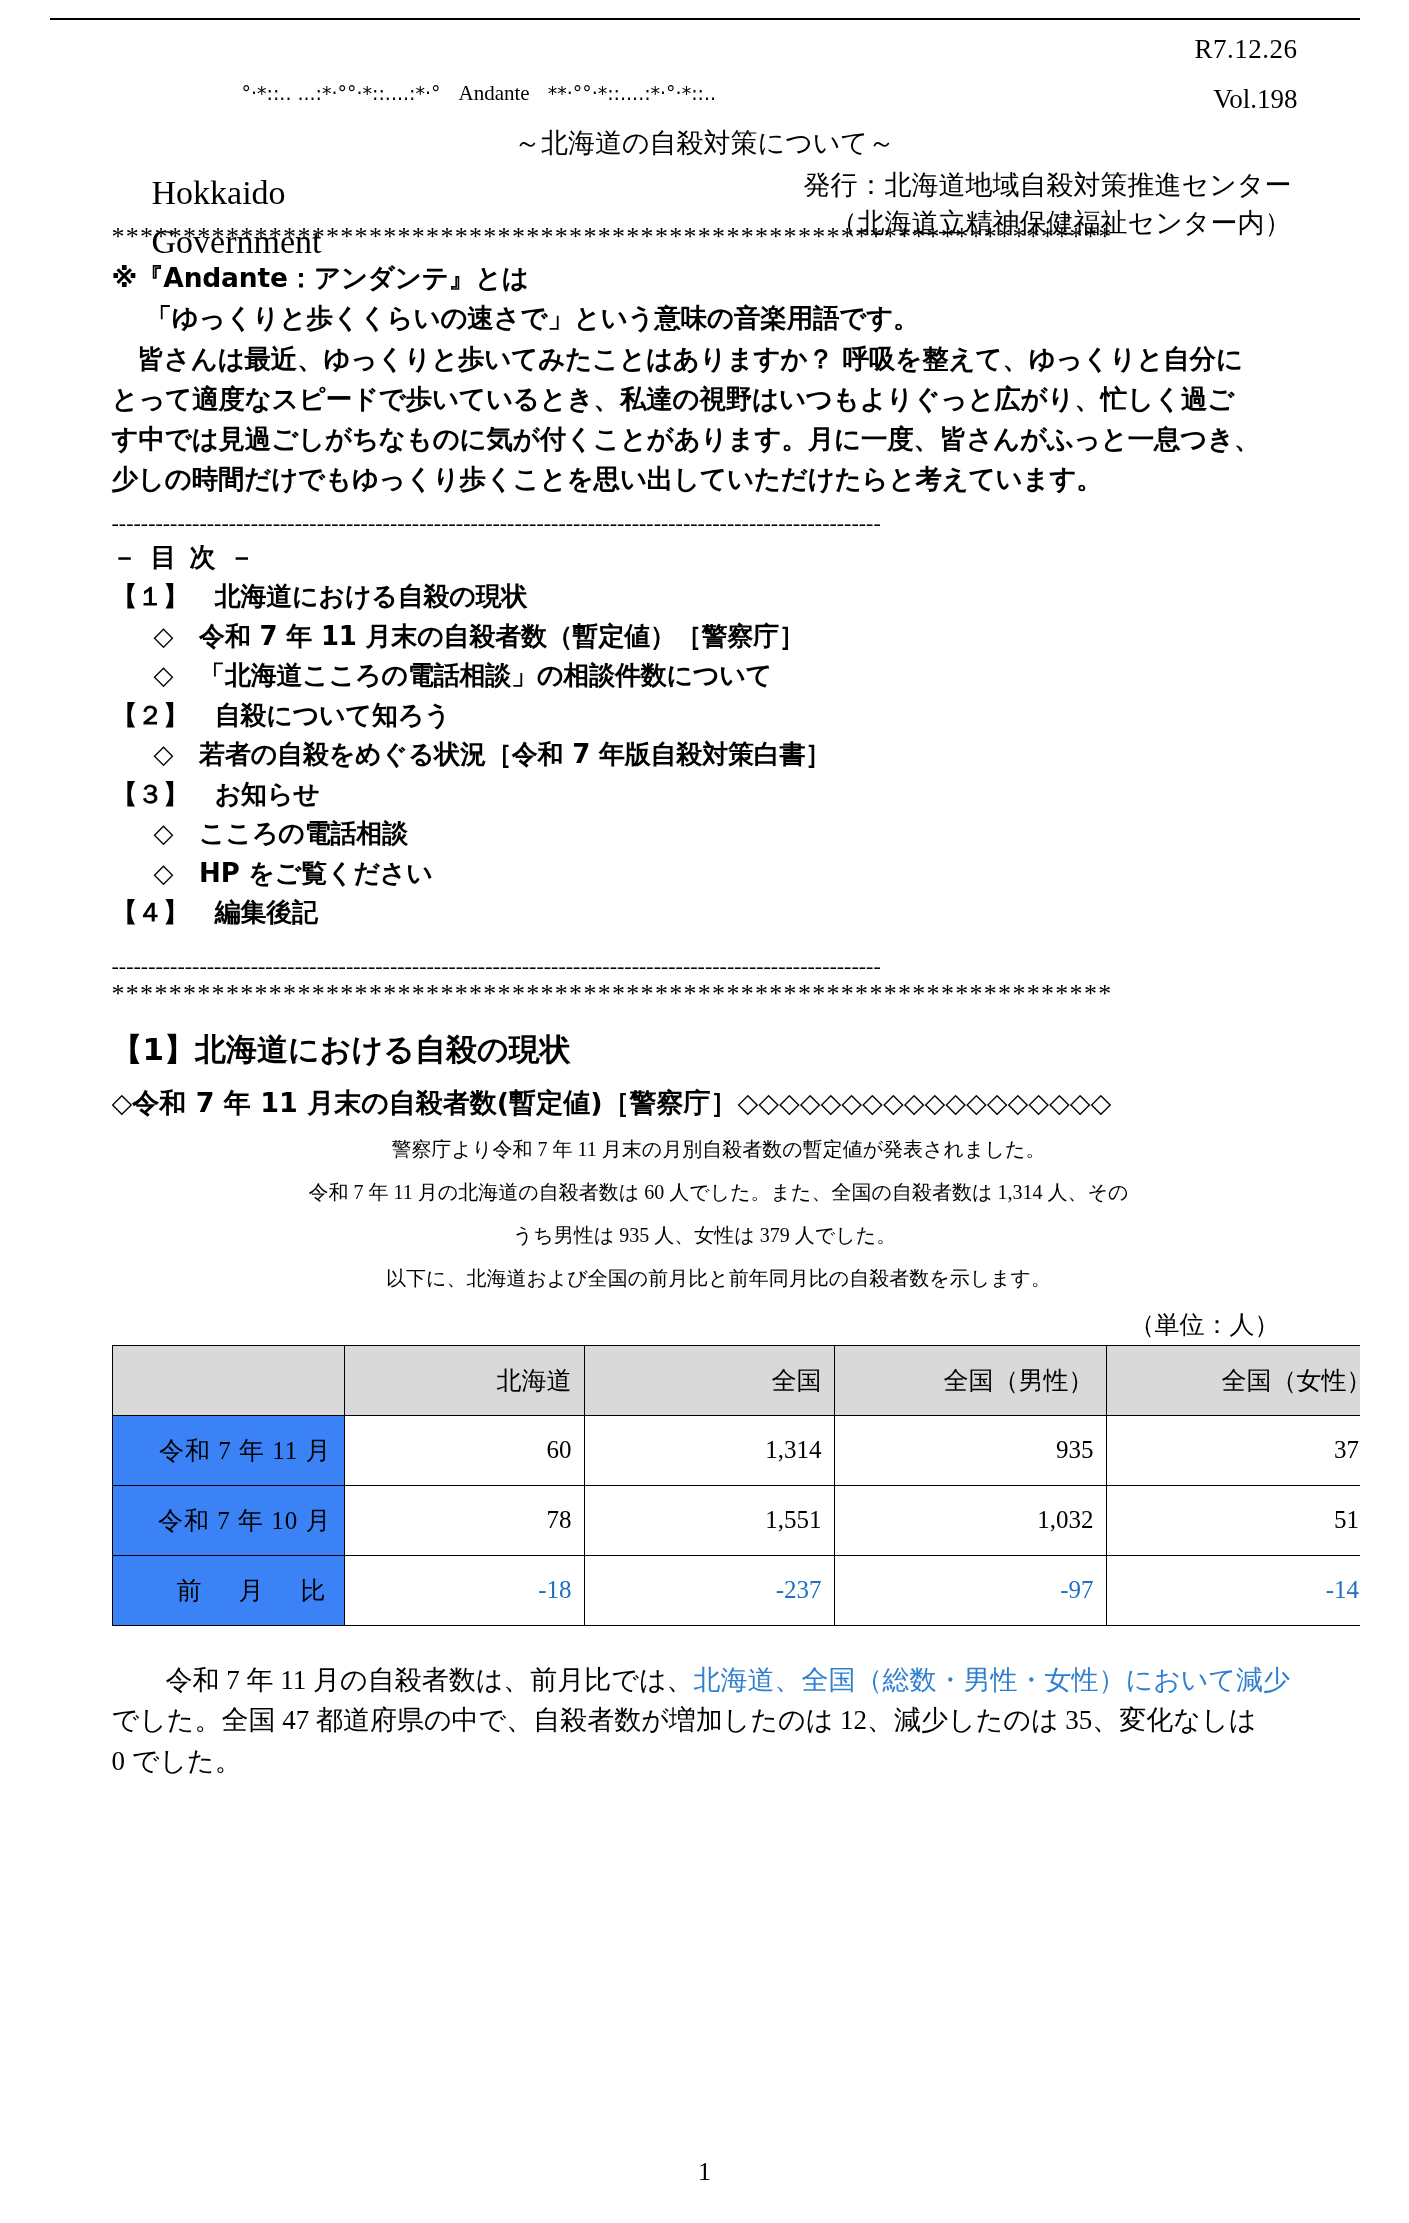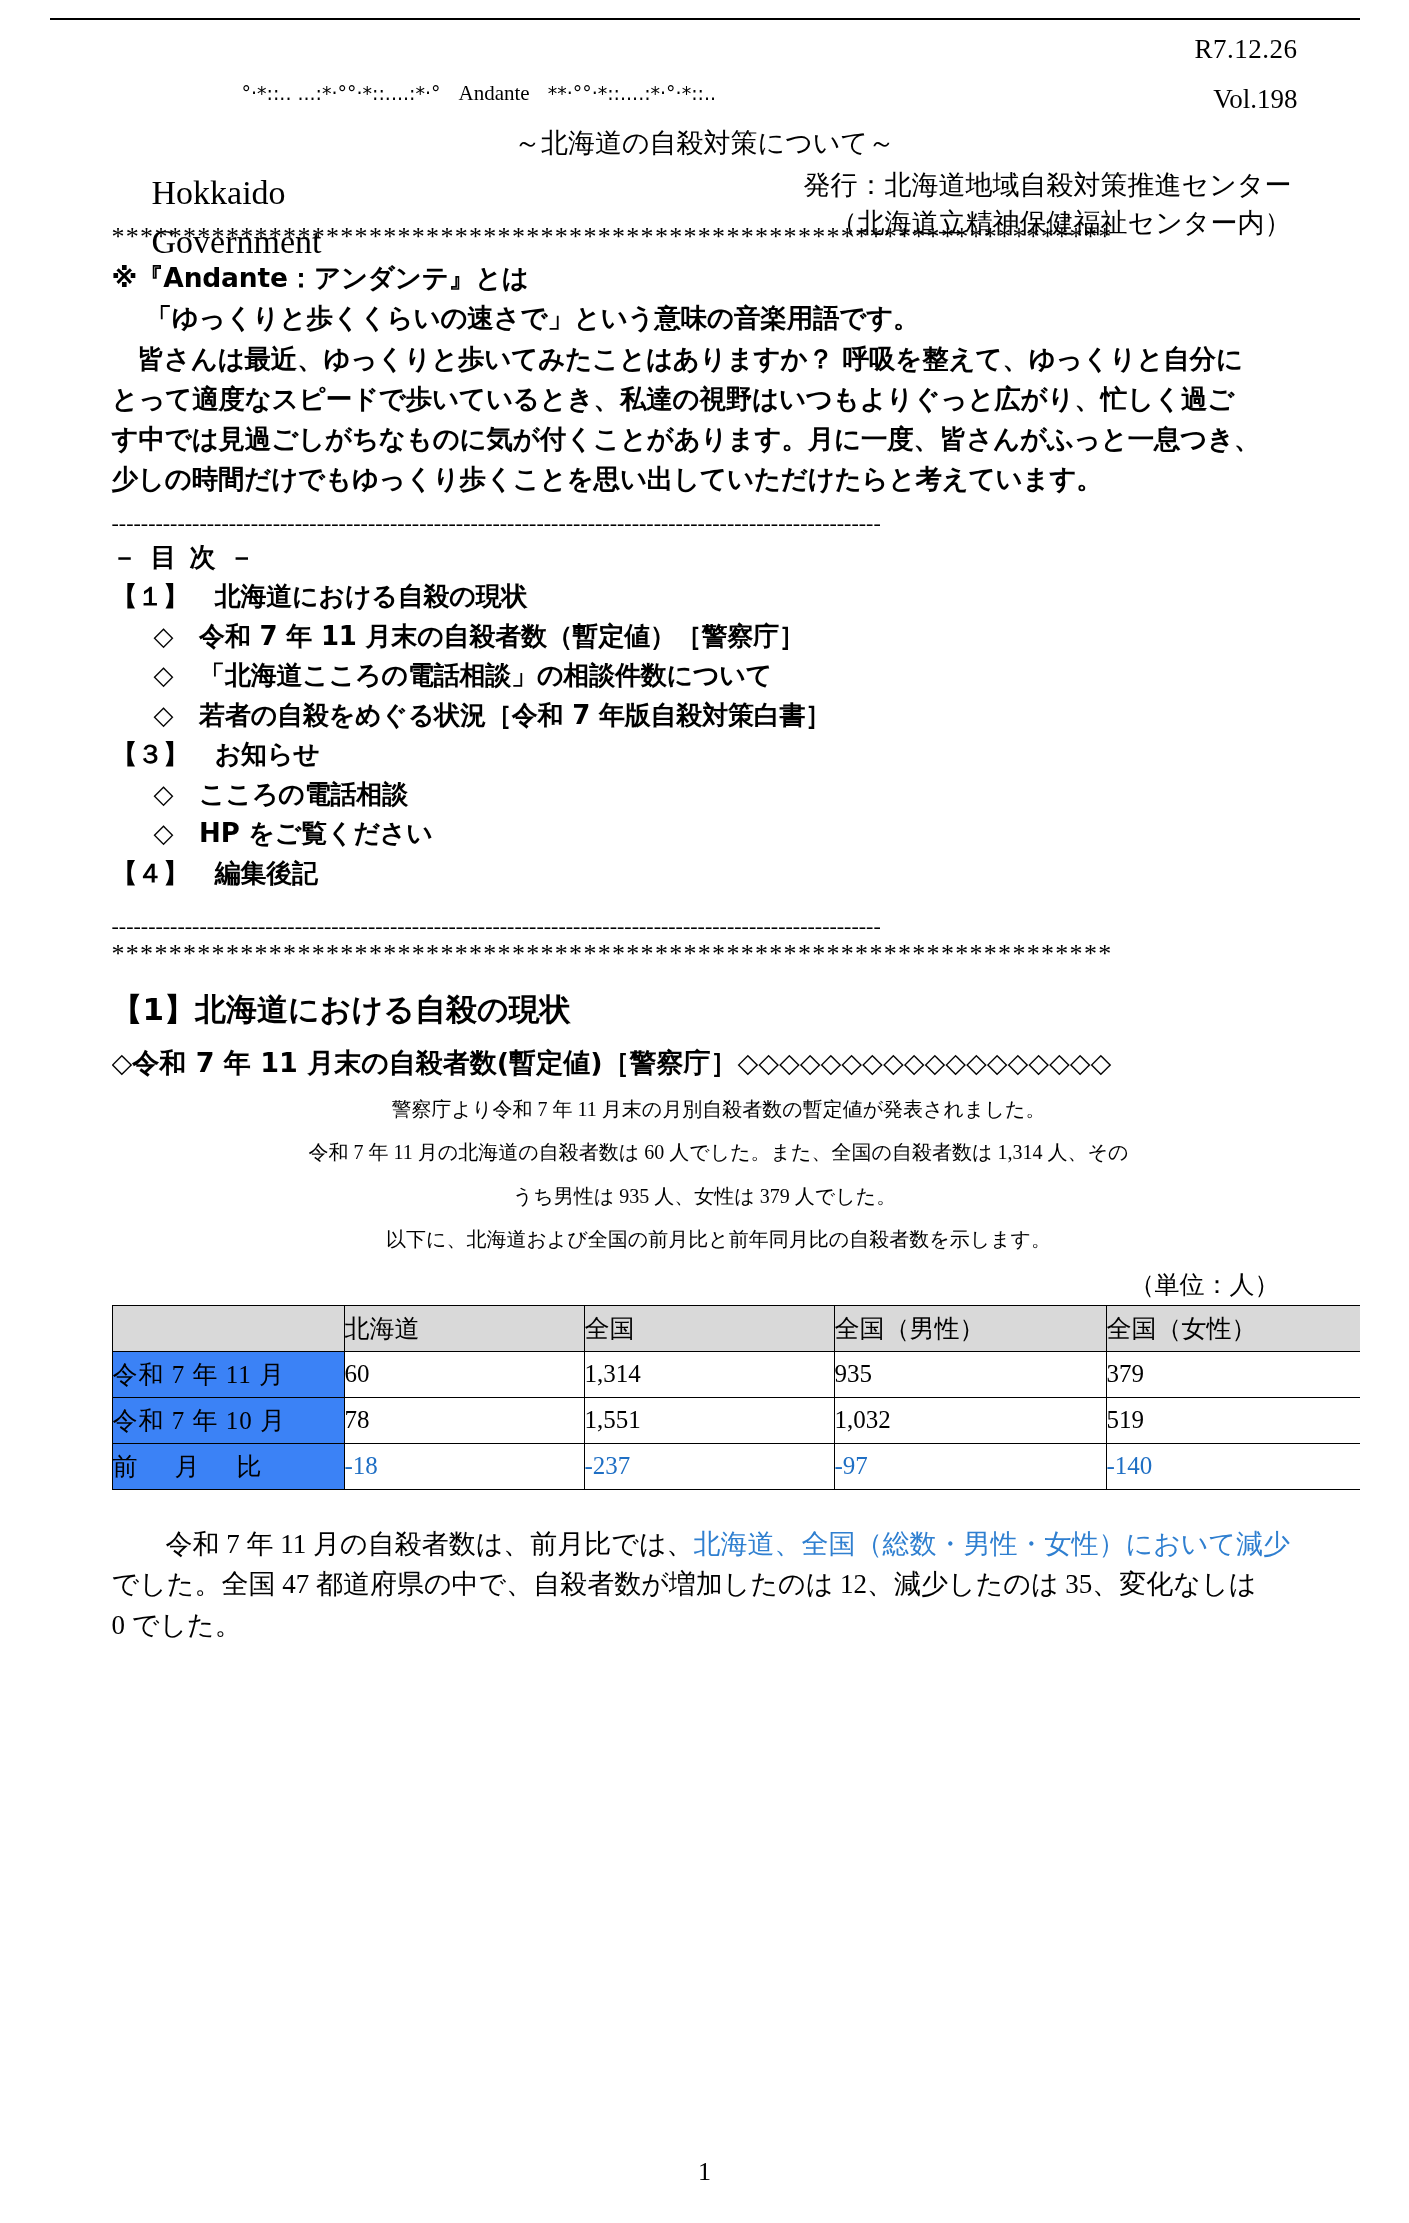--- a/index.html
+++ b/index.html
@@ -174,23 +174,23 @@
     padding-right: 18px;
   }
   table.data {
     border-collapse: collapse;
     width: 1272px;
     table-layout: fixed;
     font-size: 25px;
   }
   table.data th, table.data td {
     border: 1px solid #000;
-    text-align: left;
+    text-align: right;
     height: 45px;
-    padding: 0;
+    padding: 12px;
     font-weight: normal;
   }
   table.data thead th {
     background: #d9d9d9;
   }
   table.data tbody td.rowhdr {
     background: #3b82f6;
     letter-spacing: 1px;
   }
   table.data tbody tr.cmp td {
@@ -261,20 +261,21 @@
     <p>少しの時間だけでもゆっくり歩くことを思い出していただけたらと考えています。</p>
   </div>
 
   <div class="dash-rule">---------------------------------------------------------------------------------------------------------</div>
 
   <div class="toc">
     <div class="toc-head">－ 目 次 －</div>
     <div class="lvl1">【１】　北海道における自殺の現状</div>
     <div class="lvl2">◇　令和 7 年 11 月末の自殺者数（暫定値）［警察庁］</div>
     <div class="lvl2">◇　「北海道こころの電話相談」の相談件数について</div>
+    <div class="lvl1">【２】　自殺について知ろう</div>
     <div class="lvl2">◇　若者の自殺をめぐる状況［令和 7 年版自殺対策白書］</div>
     <div class="lvl1">【３】　お知らせ</div>
     <div class="lvl2">◇　こころの電話相談</div>
     <div class="lvl2">◇　HP をご覧ください</div>
     <div class="lvl1">【４】　編集後記</div>
   </div>
 
   <div class="dash-rule" style="margin-top:22px;">---------------------------------------------------------------------------------------------------------</div>
   <div class="star-rule">**********************************************************************</div>
 

